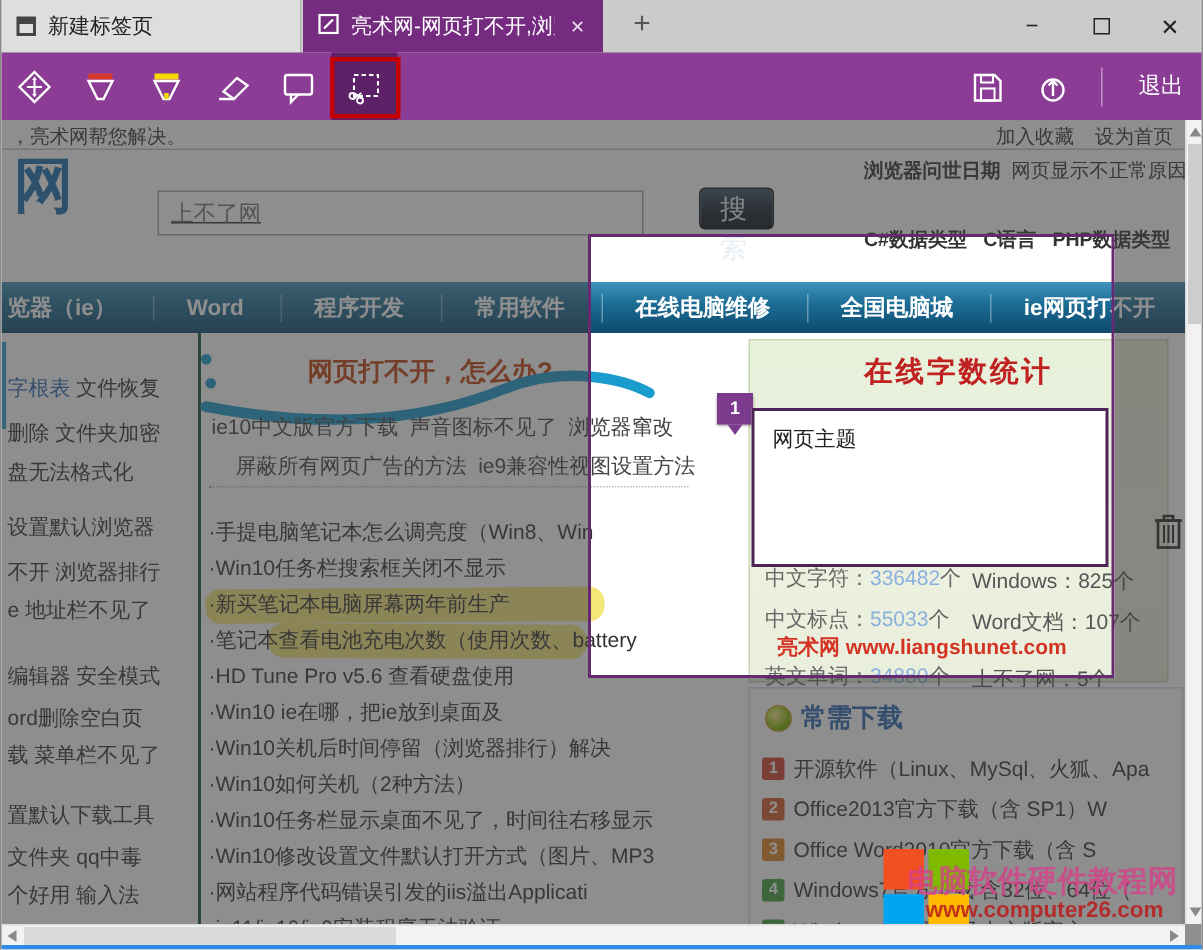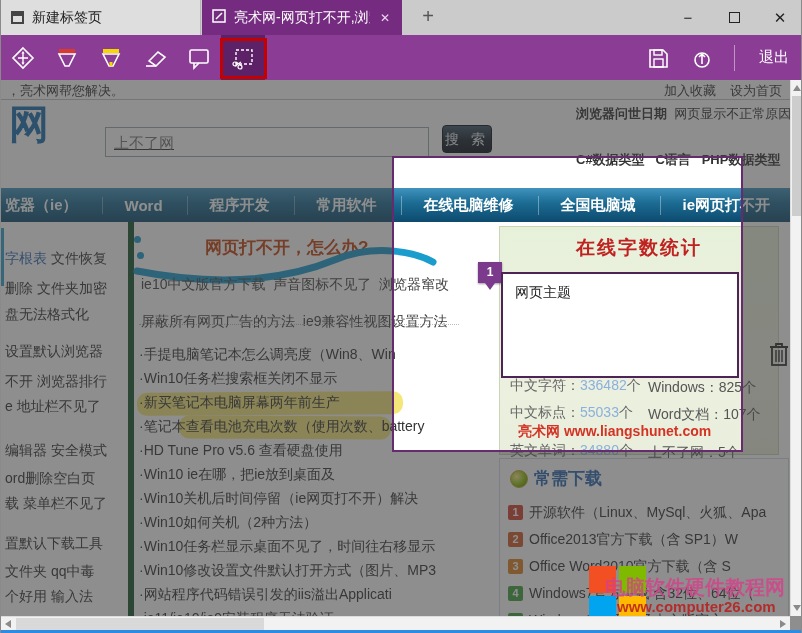--- a/index.html
+++ b/index.html
@@ -34,29 +34,29 @@
   .z2 { z-index:2; } .z6 { z-index:6; }
 
   .topbar { position:absolute; left:0; top:0; width:789px; height:20px; border-bottom:1px solid #c3c3c3; font-size:13px; color:#333; }
   .topbar .left { position:absolute; left:6px; top:2px; }
   .topbar .right { position:absolute; right:8px; top:2px; display:flex; gap:14px; }
 
   .logo-net { position:absolute; left:8px; top:24px; font-size:40px; font-weight:bold; color:#1a6fae; line-height:1; }
   .logo-txt { position:absolute; left:0px; top:66px; font-size:22px; color:#17527e; font-family:"Liberation Serif", serif; }
 
   .search-input { position:absolute; left:104px; top:47px; width:324px; height:30px; border:1px solid #98a6ae; font-size:15px; padding:0 8px; color:#333; background:#fff;text-decoration:underline; }
-  .search-btn { position:absolute; left:441px; top:45px; width:50px; height:28px; background:linear-gradient(180deg,#3d5468,#16222e 55%,#0c141d); color:#e8eef4; font-size:14px; border:1px solid #0a1118; border-radius:4px; letter-spacing:4px; text-align:center; line-height:26px; }
+  .search-btn { position:absolute; left:465px; top:45px; width:50px; height:28px; background:linear-gradient(180deg,#3d5468,#16222e 55%,#0c141d); color:#e8eef4; font-size:18px; border:1px solid #0a1118; border-radius:4px; letter-spacing:4px; text-align:center; line-height:26px; }
   .hdr-right { position:absolute; left:575px; top:23px; width:214px; font-size:13px; color:#333; line-height:22px; }
   .hdr-right .b { font-weight:bold; }
 
   .nav { position:absolute; left:0; top:108px; width:789px; height:34px; background:linear-gradient(180deg,#3f93bd 0%,#1b6b93 45%,#0d4a6e 100%); display:flex; align-items:center; gap:22px; padding-left:2px; color:#fff; font-weight:bold; font-size:15px; white-space:nowrap; overflow:hidden; }
   .nav span { padding:0 2px; }
   .nav span + span { border-left:1px solid rgba(255,255,255,.35); padding-left:22px; }
 
-  .sidebar { position:absolute; left:2px; top:142px; width:131px; border-right:6px solid #14532d; height:394px; font-size:14px; color:#333; }
+  .sidebar { position:absolute; left:2px; top:142px; width:131px; border-right:2px solid #14532d; height:394px; font-size:14px; color:#333; }
   .sb-row { position:absolute; left:2px; white-space:nowrap; }
   .sb-blue { color:#2f6bb3; }
 
   .mid-title { position:absolute; left:204px; top:156px; font-size:17px; font-weight:bold; color:#c2410c; white-space:nowrap;text-align:center; }
   .pen-dot { position:absolute; width:7px; height:7px; border-radius:50%; background:#1a9ccc; }
   .swoosh { position:absolute; left:128px; top:165px; width:312px; height:42px; }
   .toplink { position:absolute; left:140px; font-size:14px; color:#444; white-space:pre; }
   .dotline { position:absolute; left:138px; top:244px; width:320px; border-top:1px dotted #bbb; }
   .midlist { position:absolute; left:138px; top:262px; width:330px; font-size:14px; color:#333; line-height:24px; white-space:nowrap; }
   .hl { position:absolute; background:#f3e262; border-radius:10px; opacity:.85; }
@@ -249,34 +249,34 @@
   </div>
 
   <div class="mid-title z2">网页打不开，怎么办?</div>
   <div class="pen-dot z2" style="left:133px; top:156px;"></div>
   <div class="pen-dot z2" style="left:136px; top:172px;"></div>
   <svg class="swoosh z2" viewBox="0 0 312 42">
     <path d="M8 26 C 80 40, 150 38, 208 14 C 248 -2, 288 8, 304 17" fill="none" stroke="#1a9ccc" stroke-width="7" stroke-linecap="round"></path>
   </svg>
 
   <div class="toplink z2" style="top:196px;">ie10中文版官方下载  声音图标不见了  浏览器窜改</div>
-  <div class="toplink z2" style="top:233px;">屏蔽所有网页广告的方法  ie9兼容性视图设置方法</div>
+  <div class="toplink z2" style="top:222px;margin-left:16px;">屏蔽所有网页广告的方法  ie9兼容性视图设置方法</div>
   <div class="dotline z2"></div>
 
   <div class="hl z2" style="left:136px; top:312px; width:266px; height:23px; transform:rotate(-.4deg);"></div>
   <div class="hl z2" style="left:178px; top:336px; width:212px; height:23px; transform:rotate(.3deg);"></div>
 
   <div class="midlist z2" style="position:absolute;">
     <div>·手提电脑笔记本怎么调亮度（Win8、Win</div>
     <div>·Win10任务栏搜索框关闭不显示</div>
     <div>·新买笔记本电脑屏幕两年前生产</div>
     <div>·笔记本查看电池充电次数（使用次数、battery</div>
     <div>·HD Tune Pro v5.6 查看硬盘使用</div>
     <div>·Win10 ie在哪，把ie放到桌面及</div>
-    <div>·Win10关机后时间停留（ie网页打不开）解决</div>
+    <div>·Win10关机后时间停留（浏览器排行）解决</div>
     <div>·Win10如何关机（2种方法）</div>
     <div>·Win10任务栏显示桌面不见了，时间往右移显示</div>
     <div>·Win10修改设置文件默认打开方式（图片、MP3</div>
     <div>·网站程序代码错误引发的iis溢出Applicati</div>
     <div>·ie11/ie10/ie9安装程序无法验证</div>
   </div>
 
   <div class="stats z2">
     <div class="stats-title">在线字数统计</div>
     <div class="st-row" style="top:150px;"><span>中文字符：</span><span class="st-val">336482</span><span>个</span></div>

